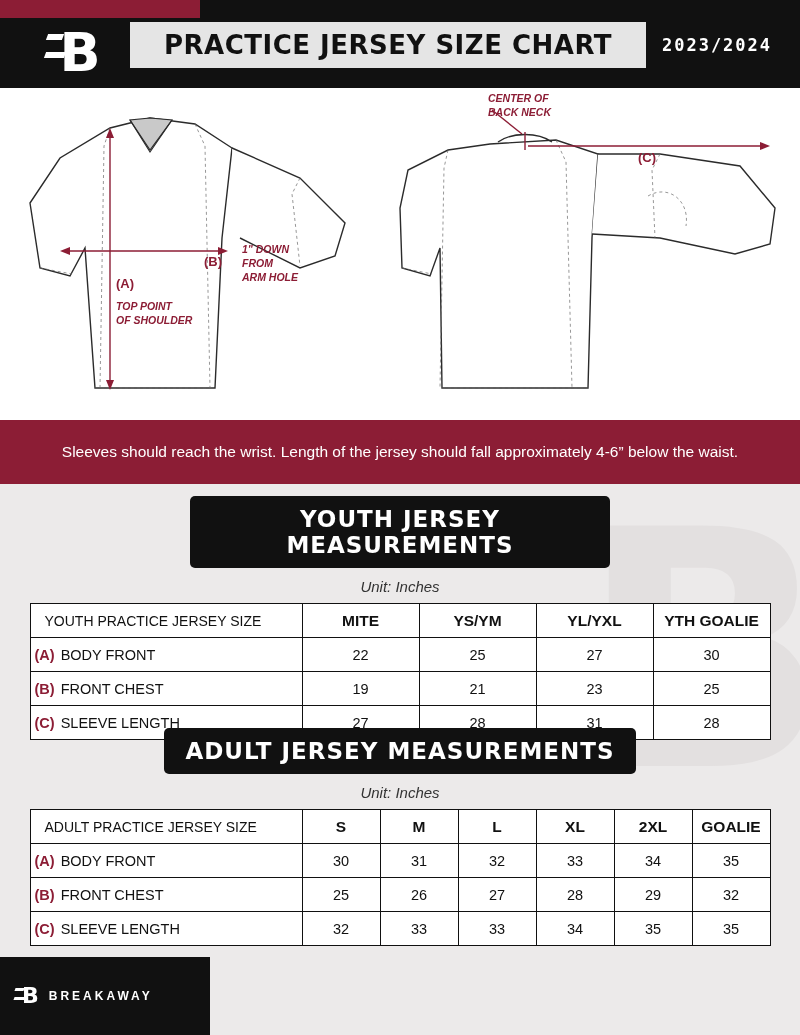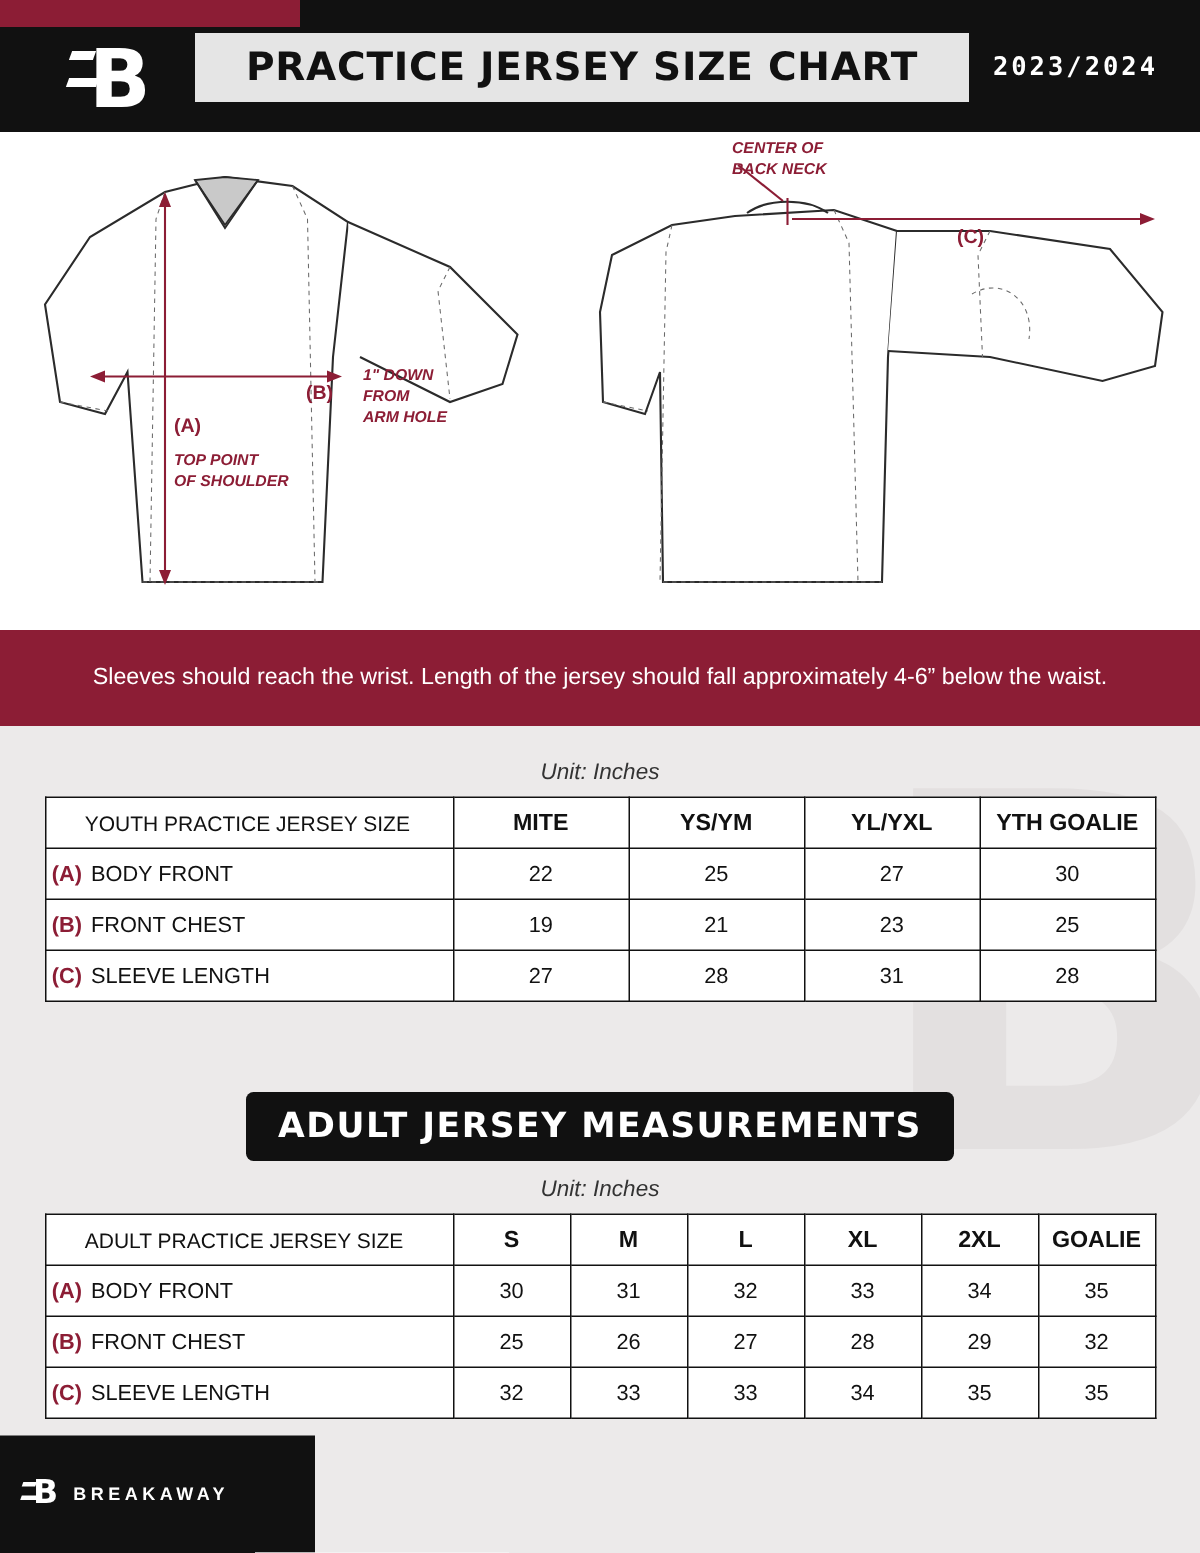--- a/index.html
+++ b/index.html
@@ -99,21 +99,21 @@
     border-collapse: collapse; width: 740px; margin: 8px auto 0;
     background: #ffffff; position: relative; z-index: 2;
     table-layout: fixed;
   }
   th, td {
     border: 1px solid #111111;
     text-align: center; font-size: 14.5px; color: #111111;
     height: 34px; padding: 2px 4px;
   }
   thead th { font-weight: bold; font-size: 15.5px; }
-  thead th.rowhead { font-weight: normal; font-size: 14px; text-align: left; padding-left: 26px; }
+  thead th.rowhead { font-weight: normal; font-size: 14px; text-align: left; padding-left: 14px; }
   td.rowlabel { text-align: left; font-size: 14.5px; }
   td.rowlabel .tag { color: #8c1d35; font-weight: bold; margin-right: 6px; }
   .youth-wrap { position: absolute; top: 496px; left: 0; width: 800px; }
   .adult-wrap { position: absolute; top: 728px; left: 0; width: 800px; }
   .youth-title { width: 420px; }
   .adult-title { width: 472px; }
 
   
   .footer {
     position: absolute; bottom: 0; left: 0; width: 800px; height: 78px;
@@ -216,20 +216,21 @@
     </svg>
   </div>
 
   <div class="note-band">
     <p>Sleeves should reach the wrist. Length of the jersey should fall approximately 4-6” below the waist.</p>
   </div>
 
   <div class="watermark">B</div>
 
   <div class="youth-wrap">
+    <div class="section-title youth-title">YOUTH JERSEY MEASUREMENTS</div>
     <div class="unit-line">Unit: Inches</div>
     <table>
       <colgroup>
         <col style="width:272px">
           <col style="width:117px">
           <col style="width:117px">
           <col style="width:117px">
           <col style="width:117px">
       </colgroup>
       <thead>

